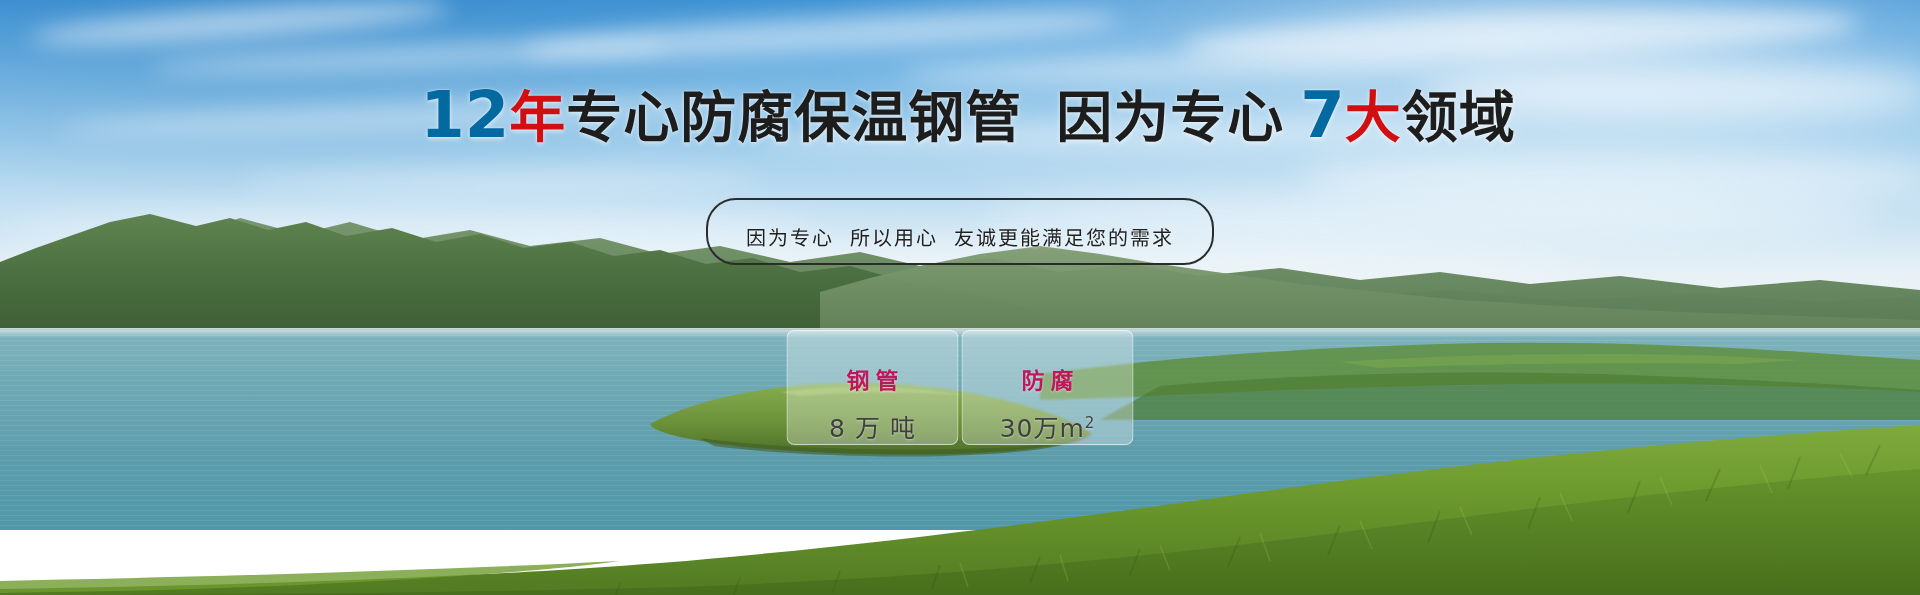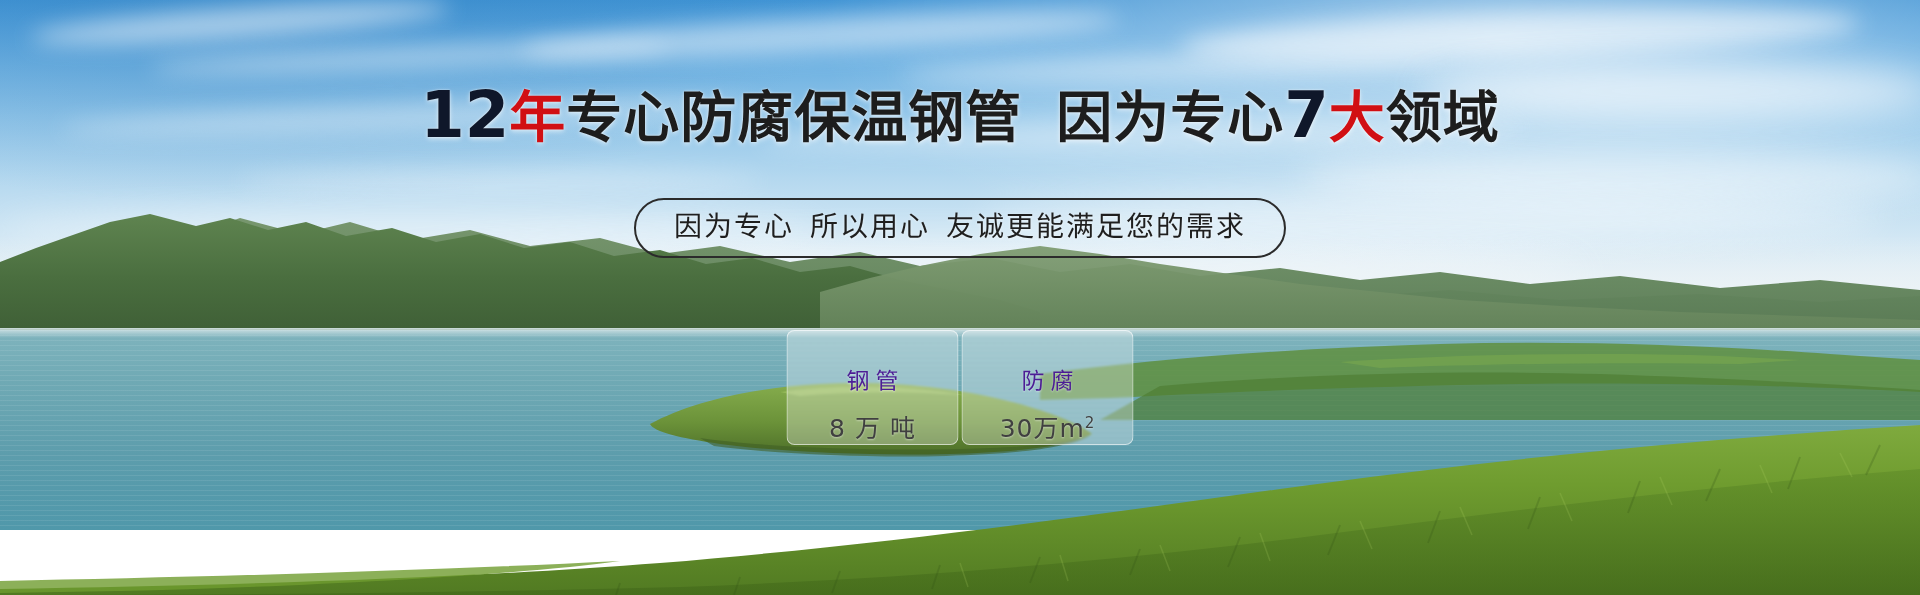--- a/index.html
+++ b/index.html
@@ -124,42 +124,43 @@
     white-space: nowrap;
     font-family: "DejaVu Sans", "Liberation Sans", sans-serif;
     font-weight: 700;
     font-size: 56px;
     line-height: 62px;
     letter-spacing: 1px;
     color: #1d1d1d;
     text-shadow: 0 2px 5px rgba(255,255,255,0.55), 0 0 2px rgba(255,255,255,0.7);
   }
   .headline .num {
-    color: #0f172a;
+    color: #0369a1;
     font-size: 64px;
     font-weight: 700;
     letter-spacing: 0;
+    margin-left: 16px;
   }
   .headline .red {
     color: #d10f13;
   }
   .headline .gap { display: inline-block; width: 34px; }
 
   .subtitle-pill {
     position: absolute;
     left: 50%;
     top: 198px;
     transform: translateX(-50%);
-    padding: 4px 38px 12px;
+    padding: 22px 38px 12px;
     border: 2px solid #2b2b2b;
     border-radius: 30px;
     background: transparent;
     white-space: nowrap;
     font-family: "DejaVu Sans", "Liberation Sans", sans-serif;
-    font-size: 28px;
+    font-size: 20px;
     font-weight: 400;
     letter-spacing: 2px;
     color: #1f1f1f;
     text-shadow: 0 1px 3px rgba(255,255,255,0.6);
   }
   .subtitle-pill .sp { display: inline-block; width: 16px; }
 
   .stats {
     position: absolute;
     left: 50%;
@@ -177,24 +178,24 @@
     backdrop-filter: blur(1px);
     display: flex;
     flex-direction: column;
     align-items: center;
     justify-content: center;
     gap: 12px;
   }
   .stat-label {
     font-family: "DejaVu Sans", "Liberation Sans", sans-serif;
     font-size: 23px;
-    font-weight: 400;
+    font-weight: 700;
     letter-spacing: 6px;
     text-indent: 6px;
-    color: #4c1d95;
+    color: #be185d;
     text-shadow: 0 1px 2px rgba(255,255,255,0.45);
     margin-top: 31px;
   }
   .stat-value {
     font-family: "DejaVu Sans", "Liberation Sans", sans-serif;
     font-size: 25px;
     font-weight: 400;
     letter-spacing: 1px;
     color: #404040;
     text-shadow: 0 1px 2px rgba(255,255,255,0.45);

